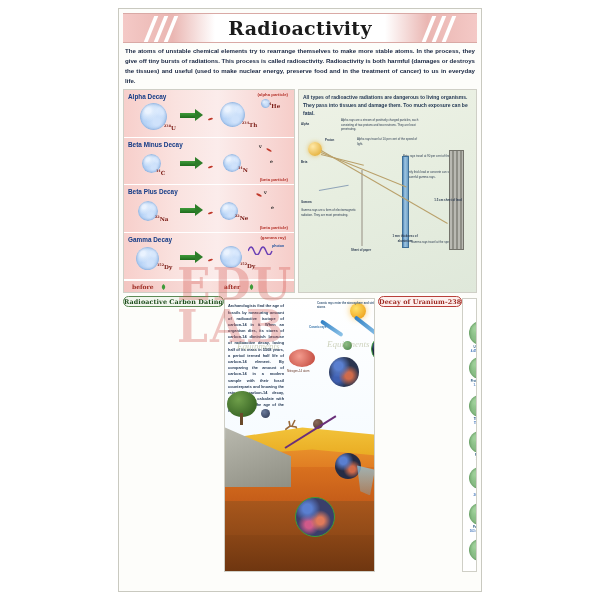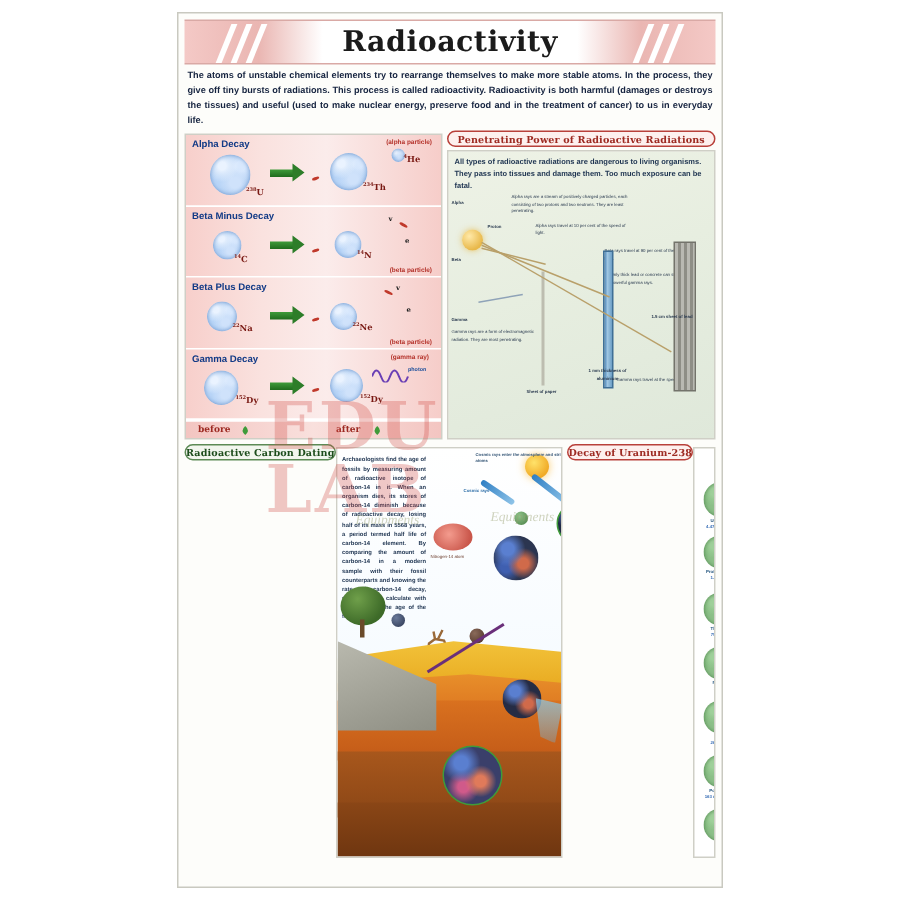--- a/index.html
+++ b/index.html
@@ -298,21 +298,20 @@
             <path d="M3.5 6 Q0 3 3.5 0 Q7 3 3.5 6Z" fill="#3f9b3a"></path>
           </svg>
           <svg style="position:absolute;left:124px;top:3px;" width="7" height="7">
             <path d="M3.5 6 Q0 3 3.5 0 Q7 3 3.5 6Z" fill="#3f9b3a"></path>
           </svg>
         </div>
       </div>
     </div>
 
     <div class="col-right">
-      <div class="pill pill-red">Penetrating Power of Radioactive Radiations</div>
 
       <div class="pen-box">
         <div class="pen-text">All types of radioactive radiations are dangerous to living organisms. They pass into tissues and damage them. Too much exposure can be fatal.</div>
 
         <div style="position:absolute;left:9px;top:52px;width:14px;height:14px;border-radius:50%;
                     background:radial-gradient(circle at 35% 32%,#ffe9a8,#e8b84a 70%);
                     box-shadow:0 0 4px rgba(230,180,60,.7);"></div>
         <div class="mini mini-b" style="left:2px;top:32px;">Alpha</div>
         <div class="mini" style="left:42px;top:28px;width:88px;">Alpha rays are a stream of positively charged particles, each consisting of two protons and two neutrons. They are least penetrating.</div>
         <div class="mini mini-b" style="left:26px;top:48px;">Proton</div>

